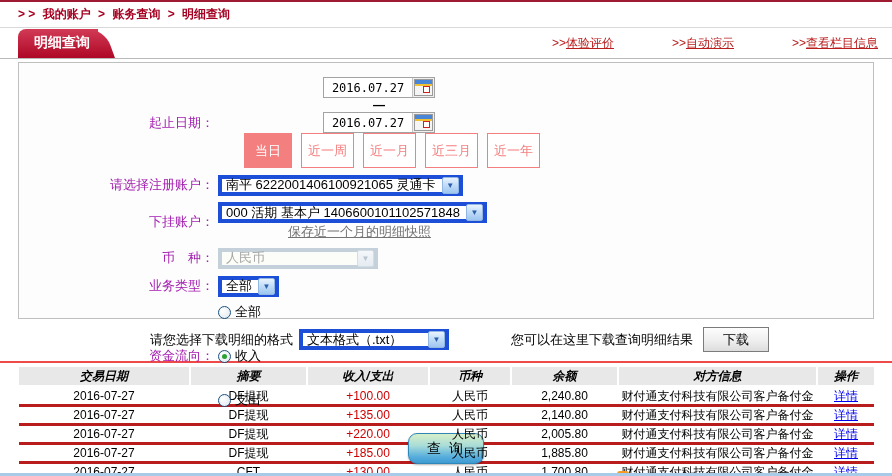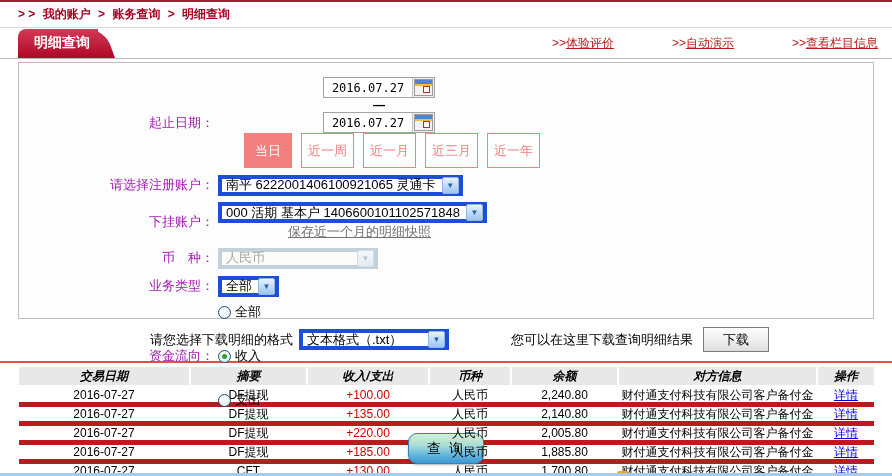--- a/index.html
+++ b/index.html
@@ -81,21 +81,21 @@
     cursor:pointer; font-family:inherit; }
 
   
   .redline { height:2px; background:#EF4A4A; margin-top:9px; }
   .tbl { margin:4px 18px 0 19px; }
   .trow { display:grid; grid-template-columns:170px 115px 120px 80px 105px 1fr 56px;
     column-gap:2px; align-items:center; height:19px; }
   .trow.head { background:#fff; font-weight:bold; height:18px; margin-bottom:3px;font-style:italic; }
   .trow.head .cell { background:#E8E8E8; height:18px; line-height:18px; }
   .cell { text-align:center; overflow:hidden; white-space:nowrap; font-size:12px; }
-  .trow.data { border-bottom:5px solid #b91c1c; height:19px; }
+  .trow.data { border-bottom:3px solid #b91c1c; height:19px; }
   .amt { color:#CC0000; }
   .detail-link { color:#0000EE; text-decoration:underline; cursor:pointer; }
 
   .bottombar { position:absolute; left:0; bottom:0; width:100%; height:3px; background:#A9CBEA; }
   .speck { position:absolute; left:617px; bottom:1px; width:12px; height:4px;
     background:#F59A23; border-radius:3px 3px 0 0; }
 </style>
 </head>
 <body>
 

